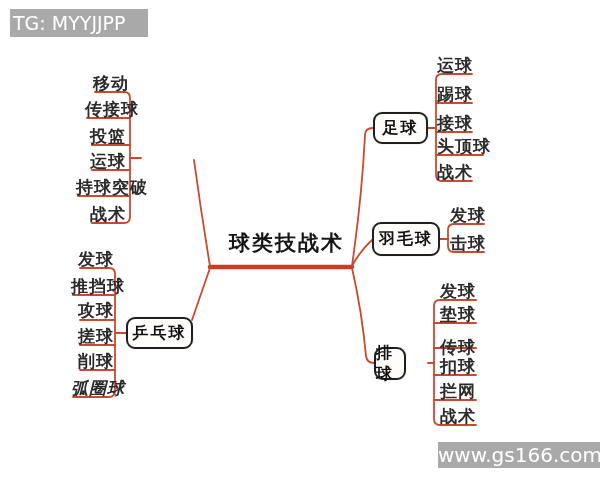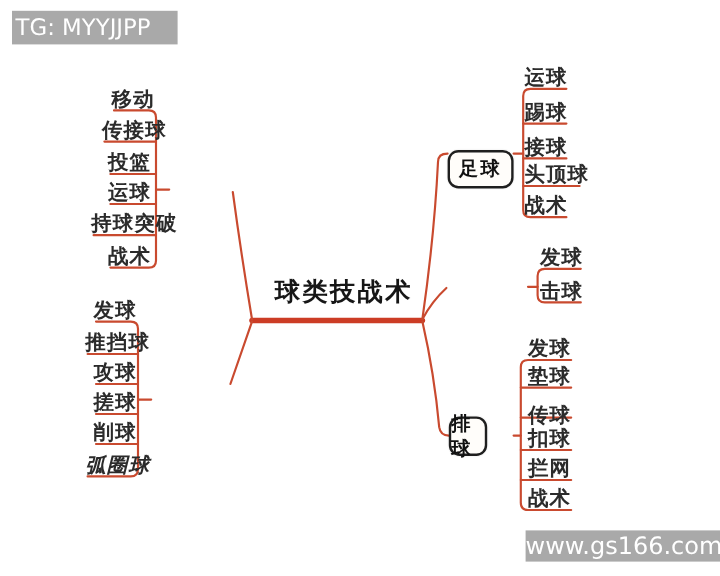--- a/index.html
+++ b/index.html
@@ -81,21 +81,23 @@
       <path d="M434,375 H476"></path>
       <path d="M434,400 H476"></path>
     </g>
   </svg>
 
   <div class="wm wm-top">TG: MYYJJPP</div>
   <div class="wm wm-bottom">www.gs166.com</div>
 
   <div class="title" style="left:218px;top:229px;width:126px;">球类技战术</div>
 
-  <div class="node" style="left:373px;top:112px;width:55px;height:32px;margin-top:13px;">足球</div>
+  <div class="node" style="left:126px;top:317px;width:67px;height:32px;">乒乓球</div>
+  <div class="node" style="left:373px;top:112px;width:55px;height:32px;">足球</div>
+  <div class="node" style="left:372px;top:222px;width:68px;height:34px;">羽毛球</div>
   <div class="node" style="left:374px;top:347px;width:32px;height:33px;">排球</div>
 
   <div class="leaf" style="left:93px;top:76px;width:40px;">移动</div>
   <div class="leaf" style="left:85px;top:102px;width:46px;">传接球</div>
   <div class="leaf" style="left:90px;top:129px;width:40px;">投篮</div>
   <div class="leaf" style="left:90px;top:154px;width:40px;">运球</div>
   <div class="leaf" style="left:76px;top:180px;width:56px;">持球突破</div>
   <div class="leaf" style="left:90px;top:207px;width:40px;">战术</div>
 
   <div class="leaf" style="left:78px;top:252px;width:40px;">发球</div>

